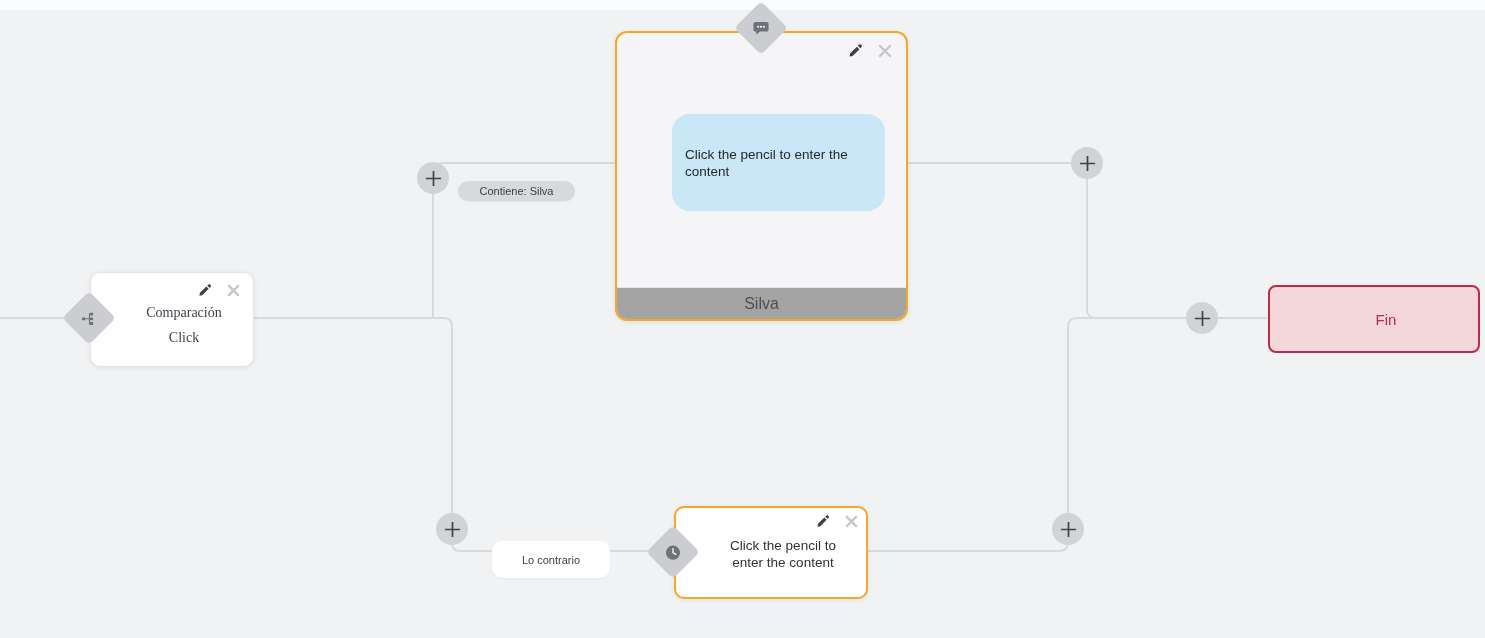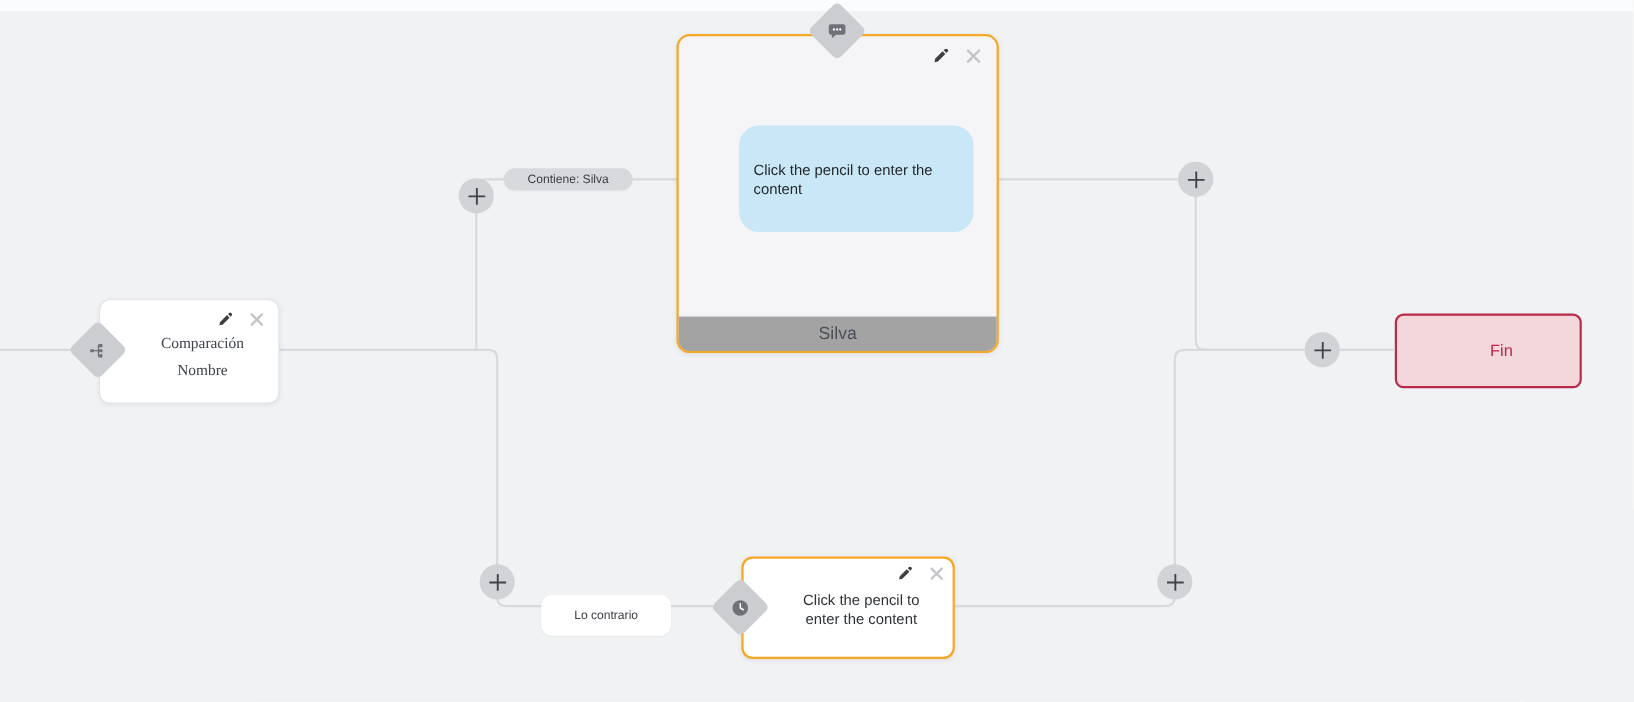--- a/index.html
+++ b/index.html
@@ -34,28 +34,28 @@
           border-radius:18px;display:flex;align-items:center;padding:0 13px;}
   .bubble-text{font-size:13.5px;line-height:17px;color:#24282d;}
   .node-footer{position:absolute;left:0;right:0;bottom:0;height:32px;background:#a3a3a3;
                border-top:1px solid var(--node-border);border-radius:0 0 10px 10px;
                display:flex;align-items:center;justify-content:center;font-size:16px;color:#4a4f57;}
 
   .wait-node{left:674px;top:506px;width:194px;height:93px;border:2px solid var(--accent-orange);background:#fff;}
   .wait-node .node-actions{top:6px;right:8px;}
   .wait-text{padding:29px 14px 0;text-align:center;font-size:13.5px;line-height:17px;color:#2e3237;}
 
-  .end-node{left:1268px;top:285px;width:170px;height:68px;background:var(--end-bg);
+  .end-node{left:1268px;top:285px;width:212px;height:68px;background:var(--end-bg);
             border:2px solid var(--end-accent);border-radius:8px;display:flex;align-items:center;
             justify-content:center;box-shadow:none;}
   .end-label{font-size:15px;color:var(--end-accent);}
 
   .pill{position:absolute;z-index:2;border-radius:10px;display:flex;align-items:center;justify-content:center;
         font-size:11px;color:#3a3e44;box-shadow:0 1px 2px rgba(30,36,48,.05);}
-  .pill-gray{background:var(--pill-gray);}
+  .pill-gray{background:var(--pill-gray);margin-top:28px;}
   .pill-white{background:var(--pill-white);}
 
   .diamond{position:absolute;width:38px;height:38px;background:var(--diamond-bg);border-radius:5px;
            transform:rotate(45deg);display:flex;align-items:center;justify-content:center;z-index:3;cursor:pointer;}
   .diamond-inner{transform:rotate(-45deg);display:flex;line-height:0;color:var(--icon-dark);}
 
   .plus-btn{position:absolute;width:32px;height:32px;border-radius:50%;background:var(--plus-bg);
             display:flex;align-items:center;justify-content:center;z-index:3;cursor:pointer;color:#3f434a;}
 </style>
 </head>
@@ -83,21 +83,21 @@
           </svg>
       </span>
       <span class="icon-btn close">
         <svg viewBox="0 0 14 14" width="13" height="13">
             <path d="M2 2l10 10M12 2L2 12" stroke="currentColor" stroke-width="2.4" stroke-linecap="round"></path>
           </svg>
       </span>
     </div>
     <div class="comparison-text">
       <div>Comparación</div>
-      <div>Nombre</div>
+      <div>Click</div>
     </div>
   </div>
 
   <div class="node message-node">
     <div class="node-actions">
       <span class="icon-btn pencil">
         <svg viewBox="0 0 16 16" width="16" height="16">
             <path d="M10.8 1.8c.9-.9 1.9-.6 2.5 0 .6.6.9 1.6 0 2.5l-.9.9-2.5-2.5.9-.9zM8.9 3.7l2.5 2.5-6.8 6.8-3.1.6.6-3.1 6.8-6.8z" fill="currentColor"></path>
           </svg>
       </span>

